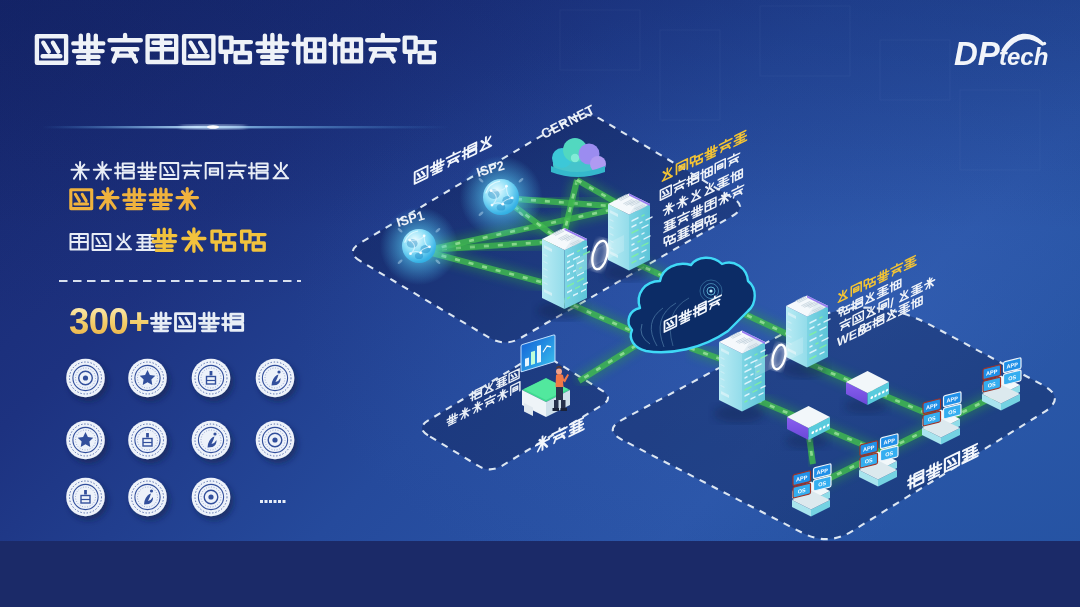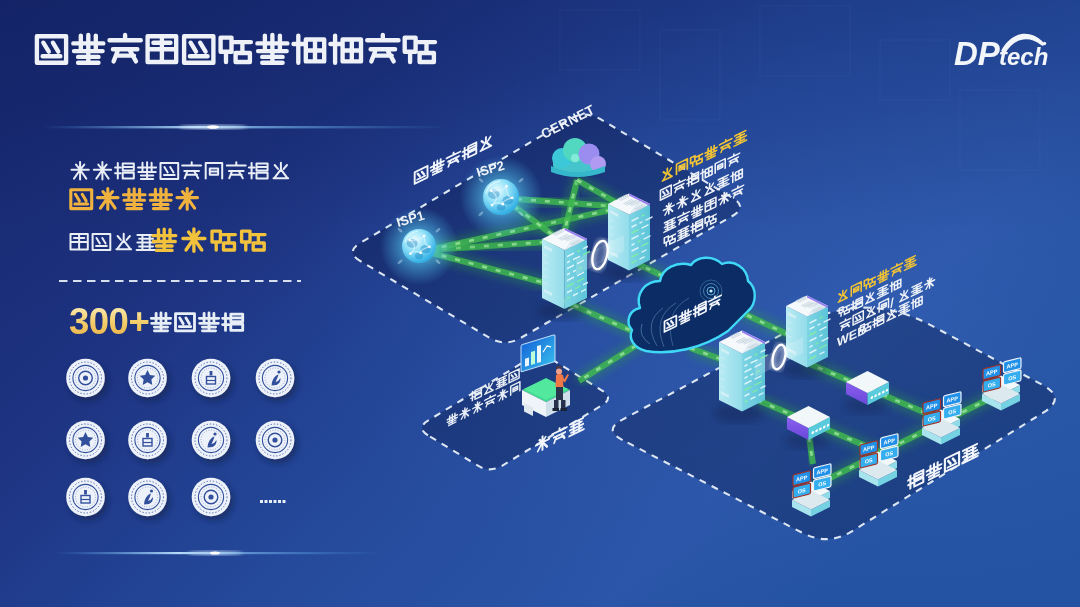--- a/index.html
+++ b/index.html
@@ -1,14 +1,14 @@
 <!DOCTYPE html>
 <html><head><meta charset="utf-8"><style>
 html,body{margin:0;padding:0;background:#1b2a68;}
-.slide{position:relative;width:1080px;height:607px;overflow:hidden;font-family:"Liberation Sans",sans-serif;}
+.slide{position:relative;width:1080px;height:541px;overflow:hidden;font-family:"Liberation Sans",sans-serif;}
 </style></head><body>
 <div class="slide"><svg width="1080" height="607" viewBox="0 0 1080 607">
       <defs>
 <linearGradient id="bg" x1="0" y1="0" x2="1" y2="0.55">
  <stop offset="0" stop-color="#17276f"></stop>
           <stop offset="0.3" stop-color="#1d3280"></stop>
  <stop offset="0.6" stop-color="#254a9c"></stop>
           <stop offset="0.85" stop-color="#2a55a8"></stop>
  <stop offset="1" stop-color="#2452a2"></stop>
         </linearGradient>

